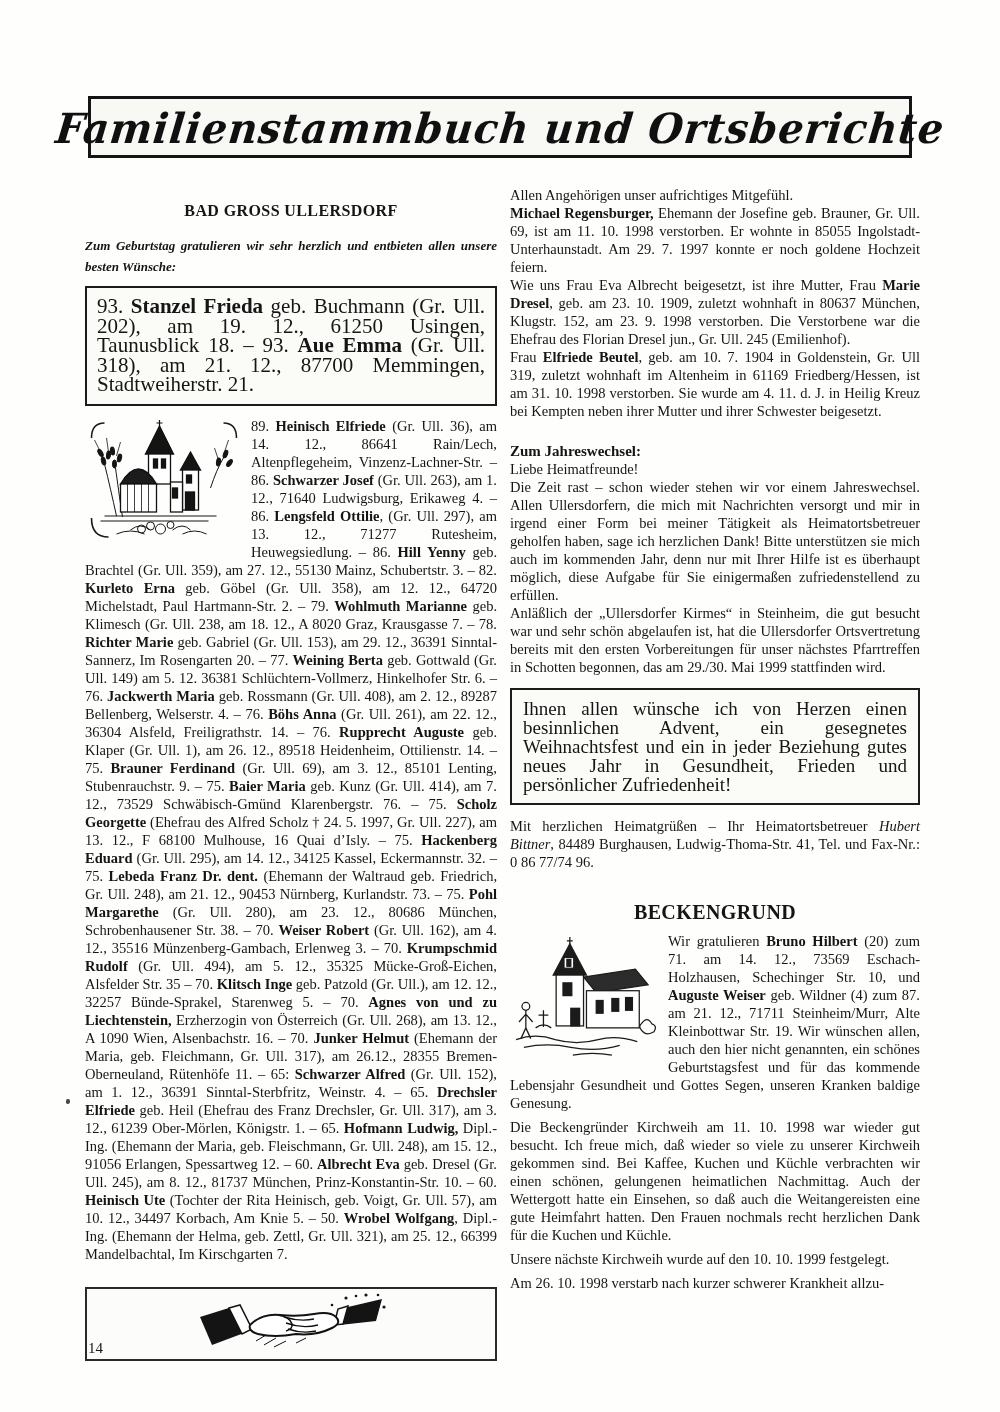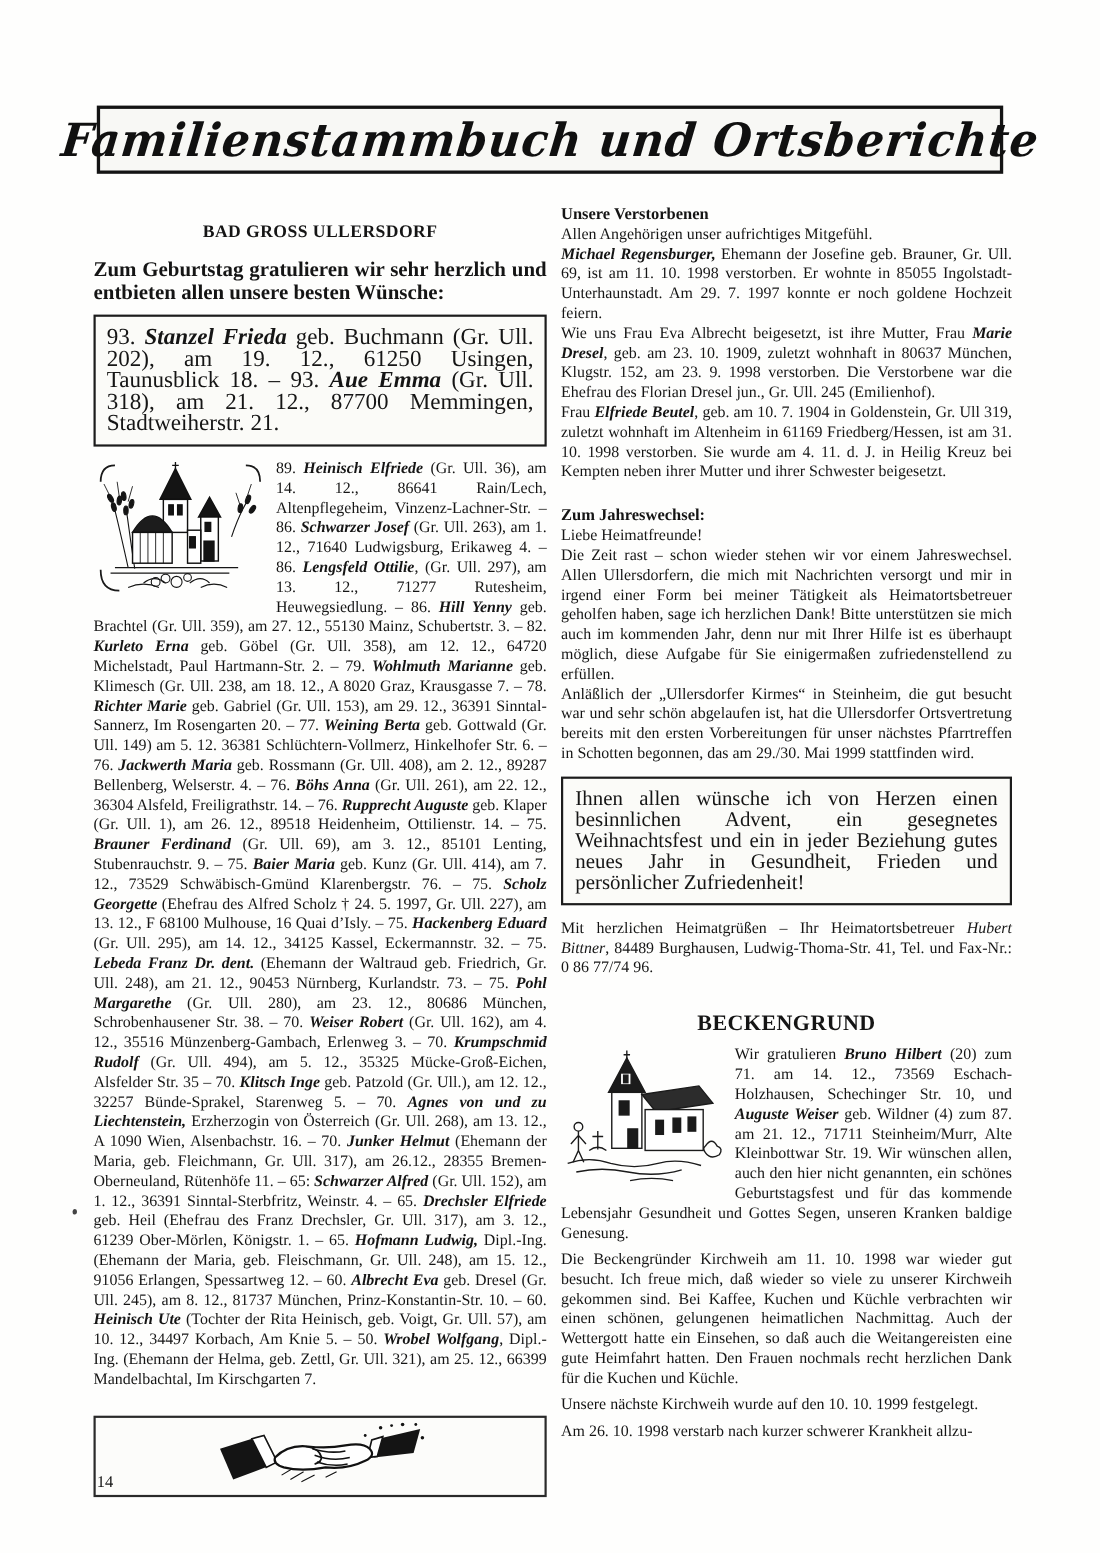--- a/index.html
+++ b/index.html
@@ -20,21 +20,21 @@
     font-family:"DejaVu Serif","Liberation Serif",serif;
     font-style:italic;font-weight:bold;font-size:40px;color:#101010;
     transform:skewX(-6deg) scaleY(1.04);letter-spacing:1px;white-space:nowrap;
   }
 
   
   .col-left{position:absolute;left:85px;top:186px;width:412px;}
   .col-right{position:absolute;left:510px;top:186px;width:410px;}
 
   .center-head{margin:16px;text-align:center;font-weight:bold;font-size:16px;letter-spacing:.4px;}
-  .intro{margin:2px 0 0;font-weight:bold;font-size:19px;line-height:20.5px;text-align:justify;}
+  .intro{margin:2px 0 0;font-weight:bold;font-size:13px;line-height:20.5px;text-align:justify;font-style:italic;}
 
   .birthday-box{
     margin-top:9px;border:2px solid #1c1c1c;background:#fbfbf8;
     padding:9px 10px;font-size:21px;line-height:19.5px;text-align:justify;
   }
 
   .flow{margin-top:11px;font-size:14.5px;line-height:18px;text-align:justify;}
   .church1{float:left;width:158px;height:124px;margin:1px 8px 2px 0;}
 
   .handshake-box{
@@ -53,21 +53,21 @@
   .mt22{margin-top:22px !important;}
 
   .wish-box{
     margin-top:12px;border:2px solid #1c1c1c;background:#fbfbf8;
     padding:9px 11px;font-size:19px;line-height:19px;text-align:justify;
   }
 
   .beck-head{margin:30px 0 8px;text-align:center;font-weight:bold;font-size:20px;letter-spacing:.4px;}
   .church2{float:left;width:150px;height:132px;margin:2px 8px 2px 0;}
 
-  .b{font-weight:bold;font-style:italic;}
+  .b{font-weight:bold;}
   .i{font-style:italic;}
 
   .stray{position:absolute;left:66px;top:1099px;width:4px;height:5px;background:#444;border-radius:50% 50% 60% 40%;}
   svg{display:block;}
 </style>
 </head>
 <body>
 
 <div class="page">
 
@@ -148,21 +148,20 @@
         </g>
         <path d="M54 32 Q66 20 84 22 Q102 24 118 21 Q134 18 140 24 Q146 30 136 35 Q120 43 100 41 Q78 45 62 41 Q52 38 54 32 Z" fill="#ffffff" stroke="#111111" stroke-width="2"></path>
         <path d="M88 24 q16 5 30 2 M90 30 q16 6 32 2 M92 36 q14 5 28 2" fill="none" stroke="#111111" stroke-width="1.4"></path>
         <path d="M82 22 q12 2 14 9 q1 5 -6 7" fill="none" stroke="#111111" stroke-width="1.6"></path>
         <path d="M60 48 l10 -6 M68 52 l12 -7 M78 54 l12 -6 M100 50 l10 -5" stroke="#111111" stroke-width="1" fill="none"></path>
       </svg>
     </div>
   </div>
 
   <div class="col-right rc">
-    <h3 class="rc-h">Unsere Verstorbenen</h3>
     <p><span>Allen Angehörigen unser aufrichtiges Mitgefühl.</span></p>
     <p><span class="b">Michael Regensburger,</span><span> Ehemann der Josefine geb. Brauner, Gr. Ull. 69, ist am 11. 10. 1998 verstorben. Er wohnte in 85055 Ingolstadt-Unterhaunstadt. Am 29. 7. 1997 konnte er noch goldene Hochzeit feiern.</span></p>
     <p><span>Wie uns Frau Eva Albrecht beigesetzt, ist ihre Mutter, Frau </span><span class="b">Marie Dresel</span><span>, geb. am 23. 10. 1909, zuletzt wohnhaft in 80637 München, Klugstr. 152, am 23. 9. 1998 verstorben. Die Verstorbene war die Ehefrau des Florian Dresel jun., Gr. Ull. 245 (Emilienhof).</span></p>
     <p><span>Frau </span><span class="b">Elfriede Beutel</span><span>, geb. am 10. 7. 1904 in Goldenstein, Gr. Ull 319, zuletzt wohnhaft im Altenheim in 61169 Friedberg/Hessen, ist am 31. 10. 1998 verstorben. Sie wurde am 4. 11. d. J. in Heilig Kreuz bei Kempten neben ihrer Mutter und ihrer Schwester beigesetzt.</span></p>
 
     <h3 class="rc-h mt22">Zum Jahreswechsel:</h3>
     <p><span>Liebe Heimatfreunde!</span></p>
     <p><span>Die Zeit rast – schon wieder stehen wir vor einem Jahreswechsel. Allen Ullersdorfern, die mich mit Nachrichten versorgt und mir in irgend einer Form bei meiner Tätigkeit als Heimatortsbetreuer geholfen haben, sage ich herzlichen Dank! Bitte unterstützen sie mich auch im kommenden Jahr, denn nur mit Ihrer Hilfe ist es überhaupt möglich, diese Aufgabe für Sie einigermaßen zufriedenstellend zu erfüllen.</span></p>
     <p><span>Anläßlich der „Ullersdorfer Kirmes“ in Steinheim, die gut besucht war und sehr schön abgelaufen ist, hat die Ullersdorfer Ortsvertretung bereits mit den ersten Vorbereitungen für unser nächstes Pfarrtreffen in Schotten begonnen, das am 29./30. Mai 1999 stattfinden wird.</span></p>
 

